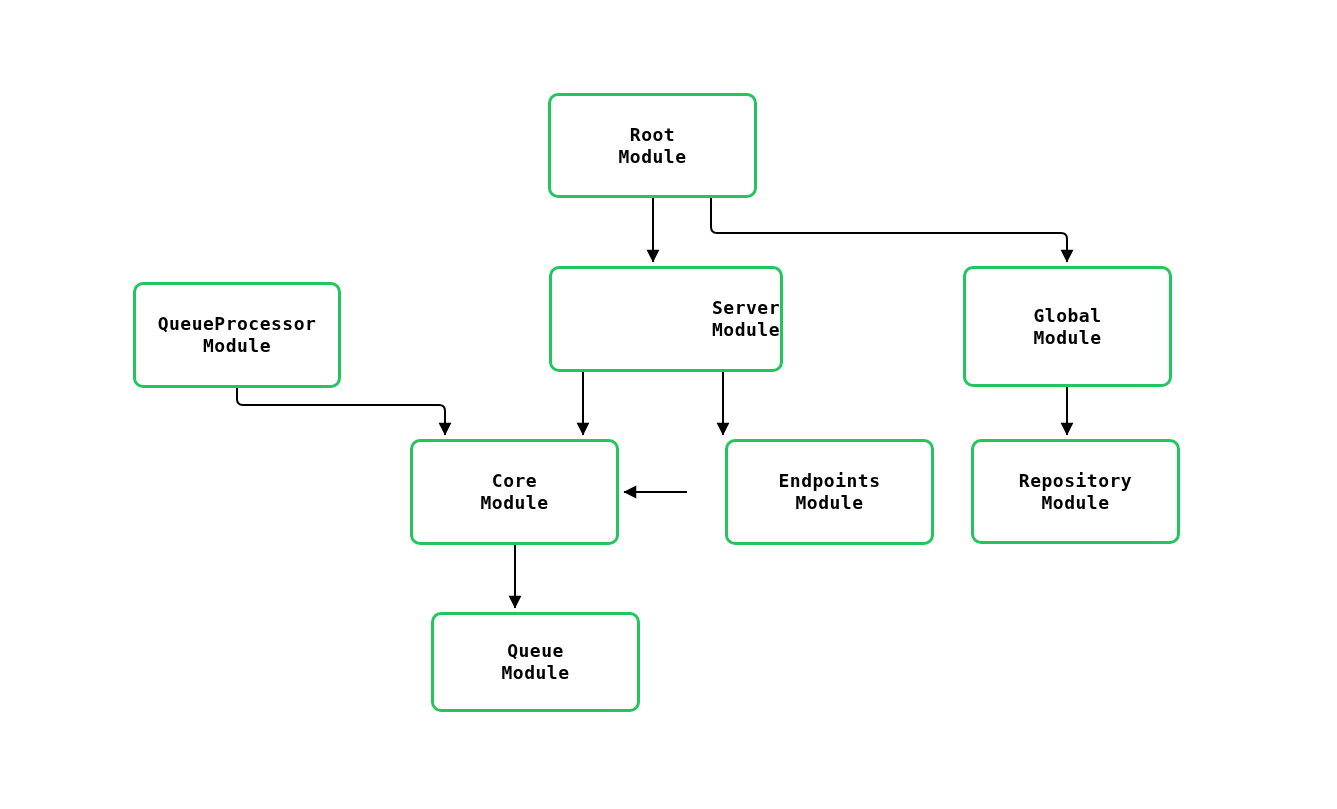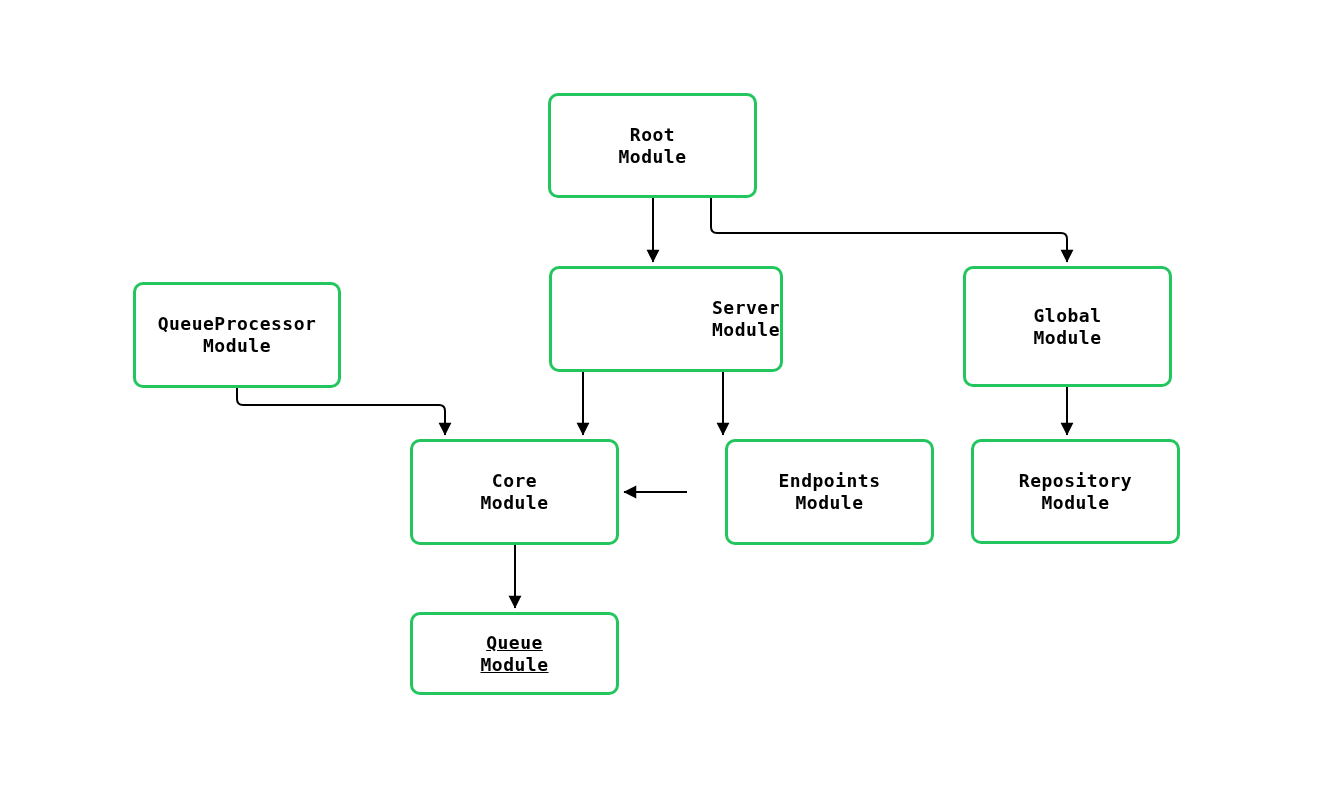--- a/index.html
+++ b/index.html
@@ -92,18 +92,18 @@
 Module</div>
       </div>
       <div class="node" style="left: 725px; top: 439px; width: 209px; height: 106px;">
         <div class="node-label">Endpoints
 Module</div>
       </div>
       <div class="node" style="left: 963px; top: 439px; width: 209px; height: 105px; margin-left: 8px;">
         <div class="node-label">Repository
 Module</div>
       </div>
-      <div class="node" style="left: 410px; top: 612px; width: 209px; height: 83px; text-decoration: underline;">
+      <div class="node" style="left: 431px; top: 612px; width: 209px; height: 100px;">
         <div class="node-label">Queue
 Module</div>
       </div>
     </div>
 </div>
 
 </body></html>

